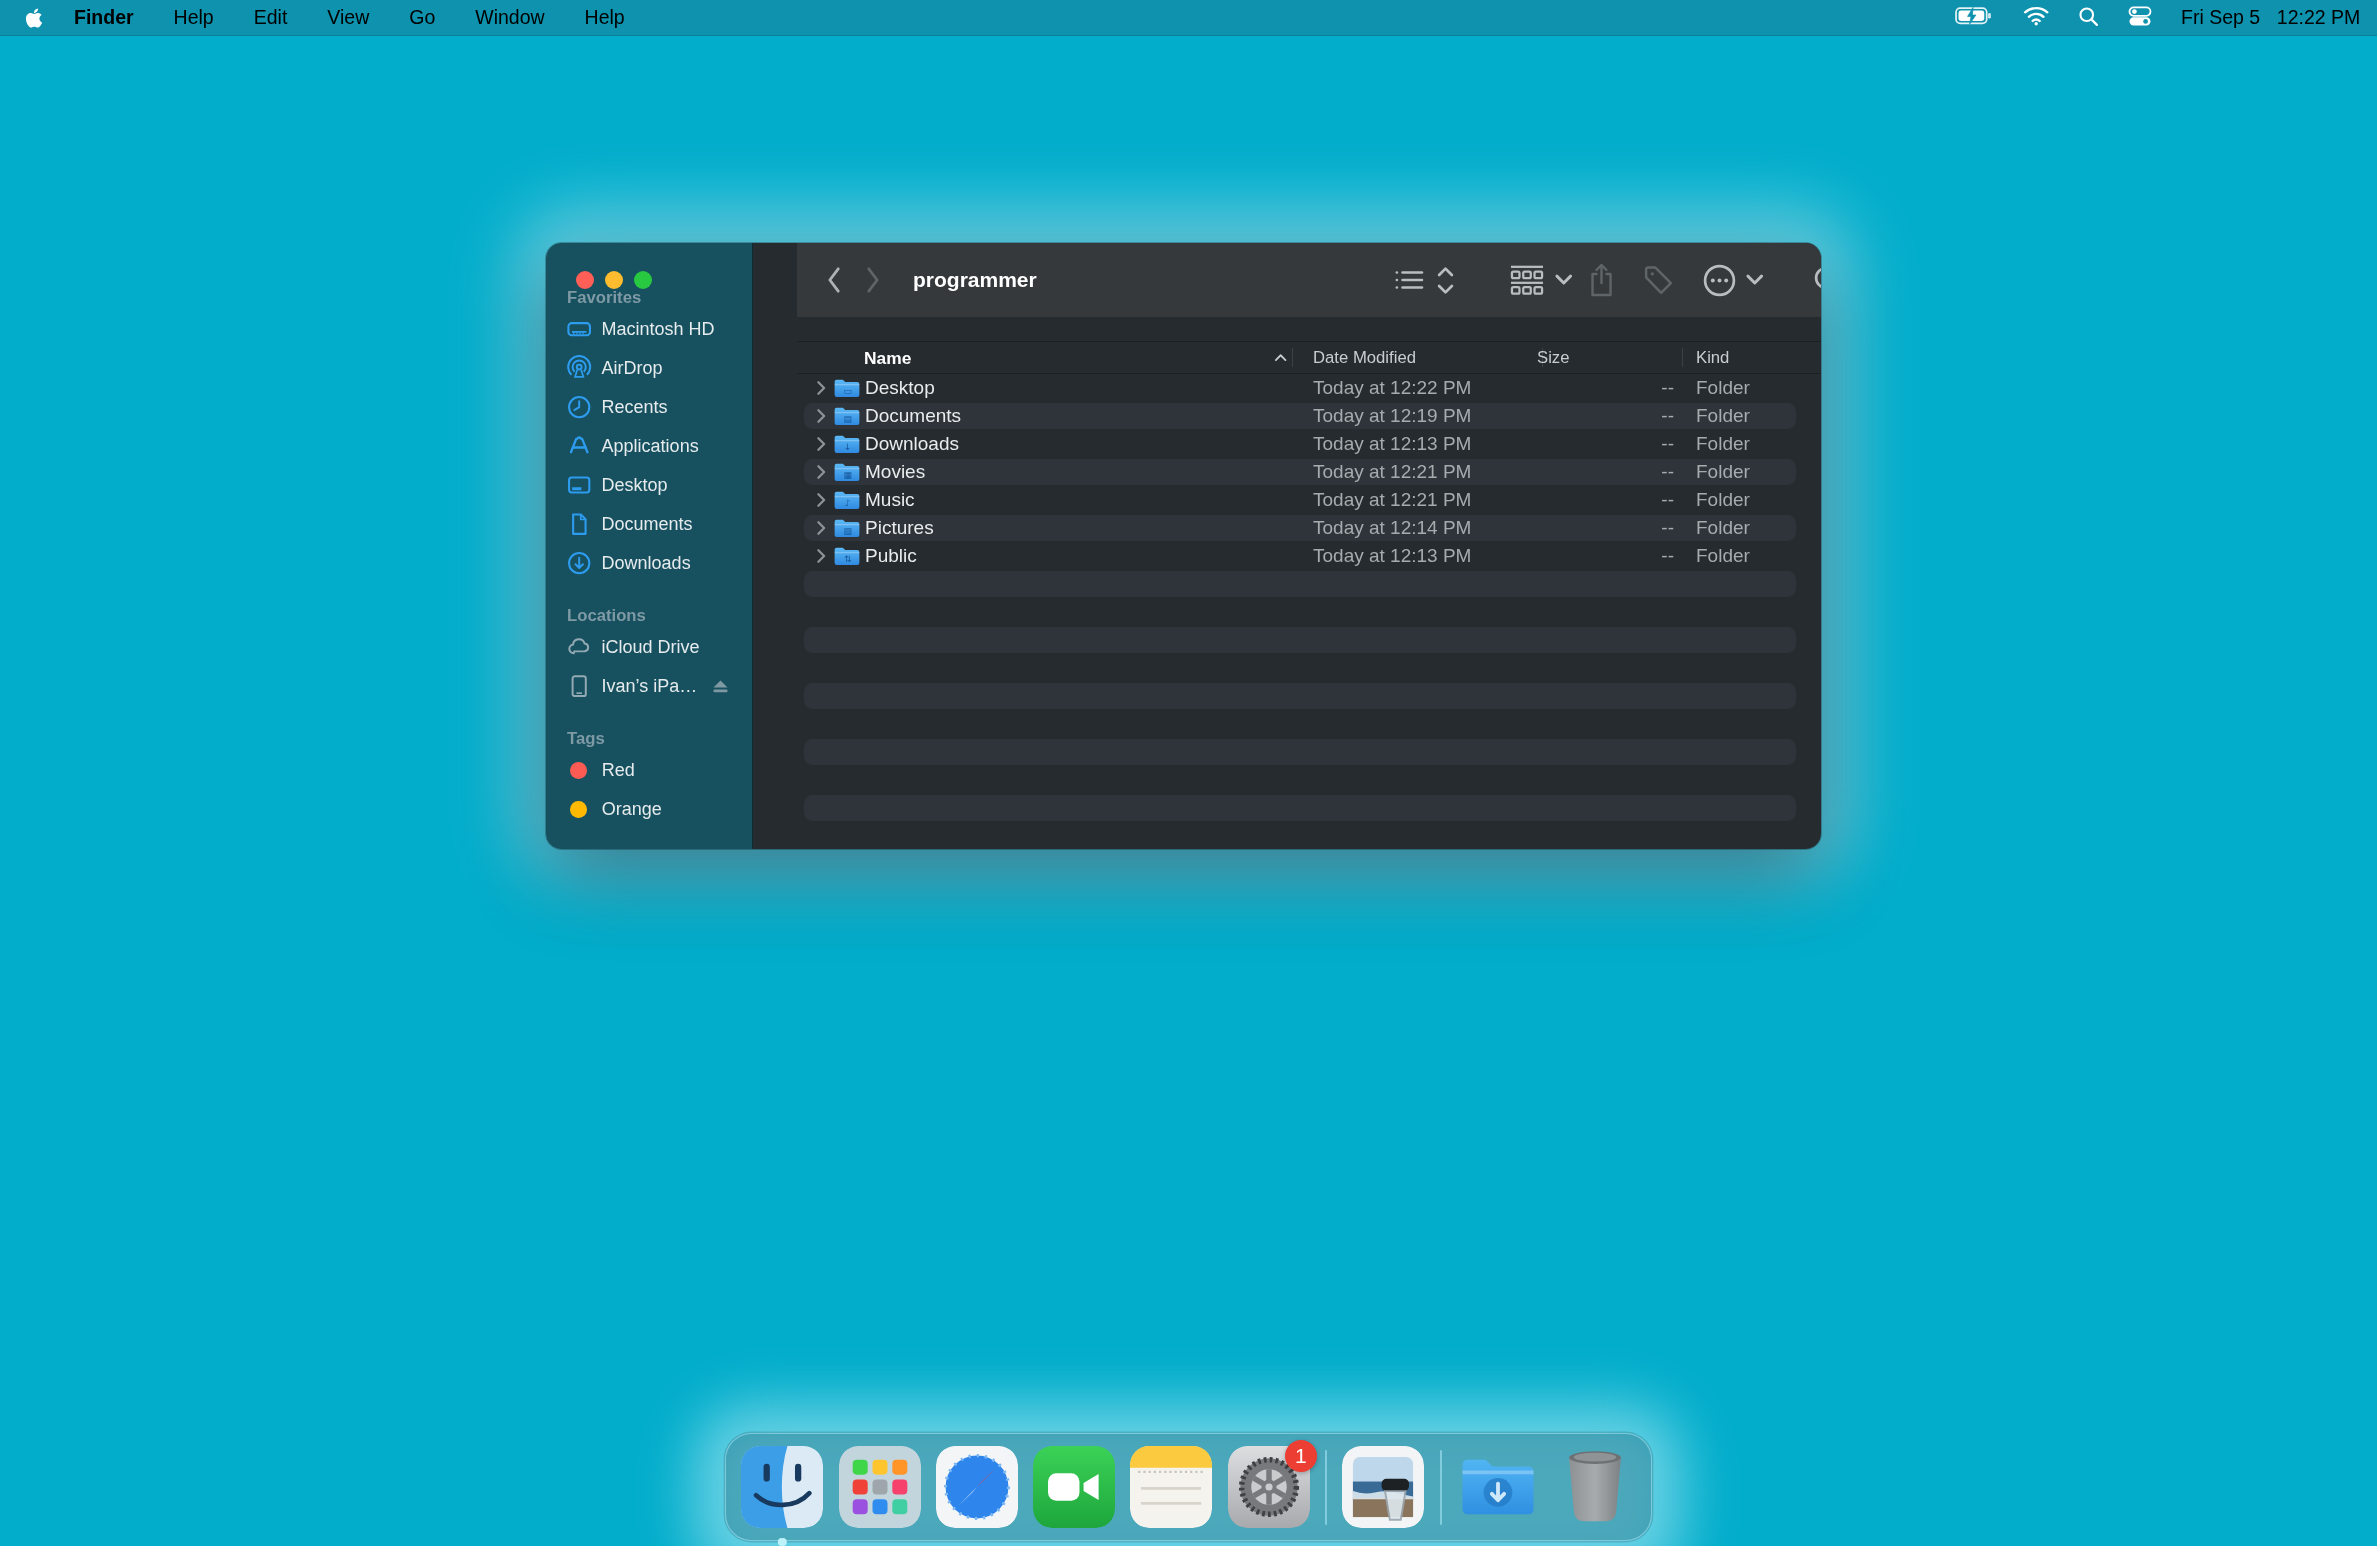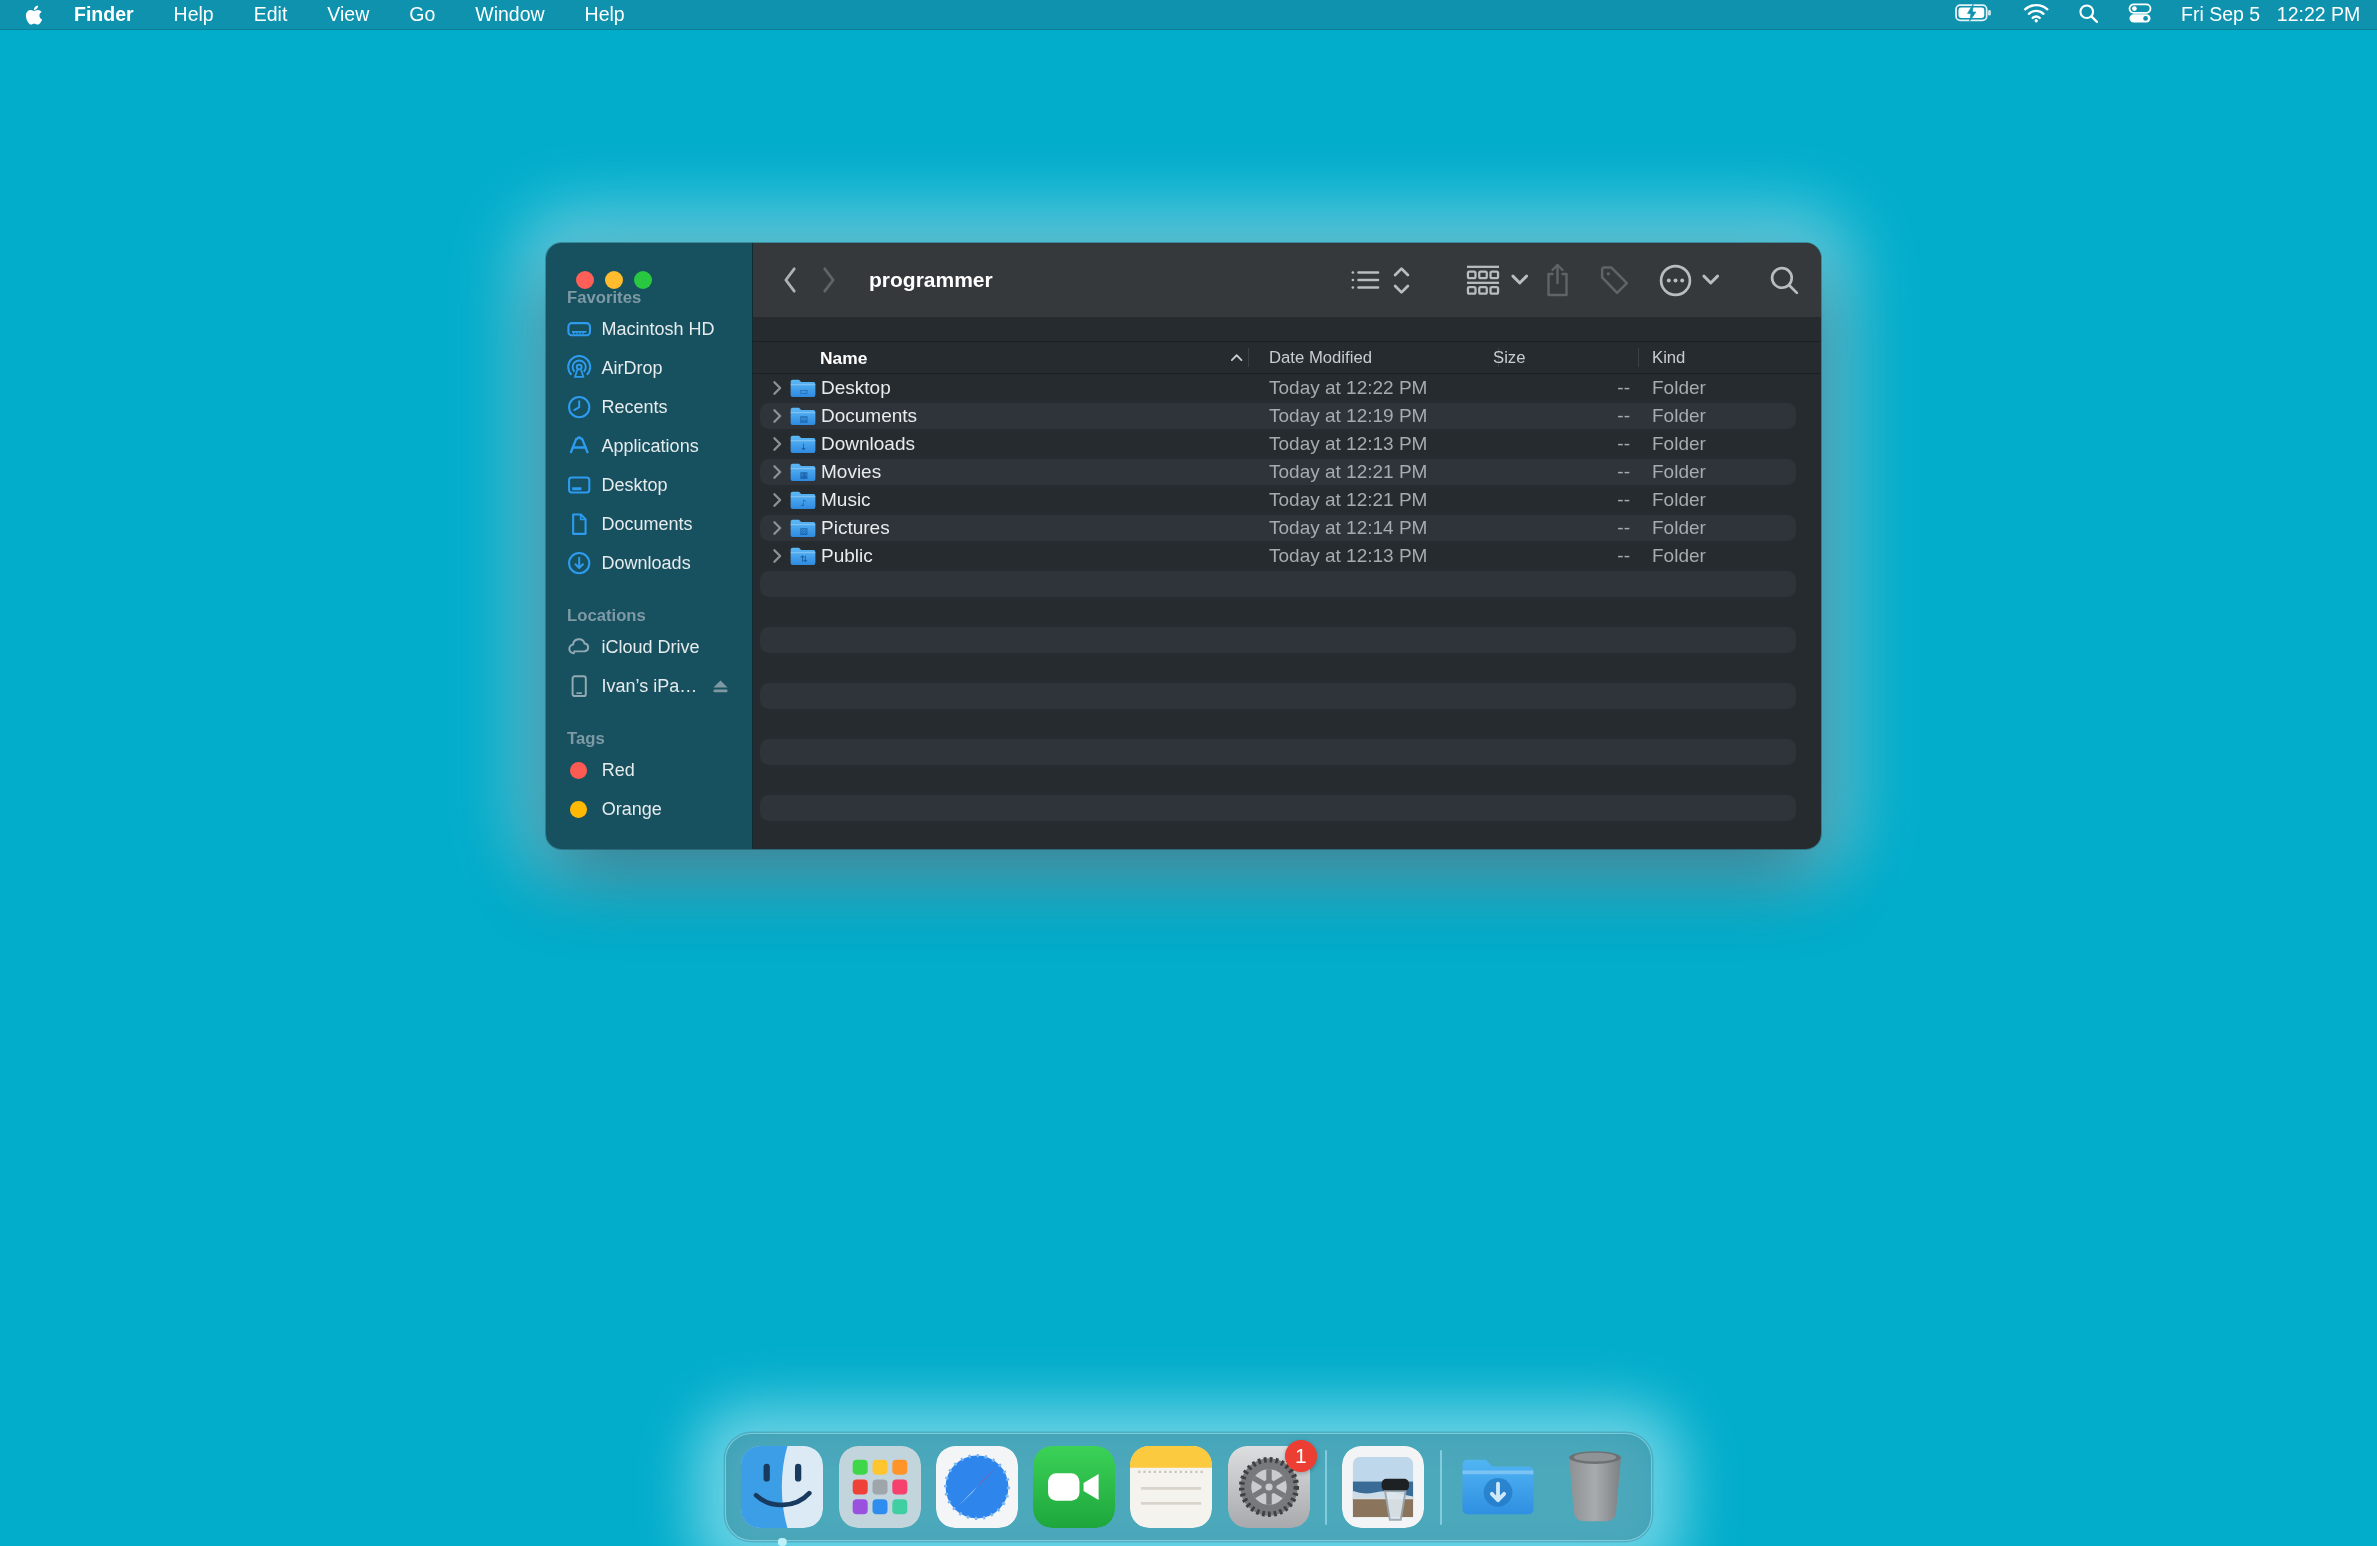--- a/index.html
+++ b/index.html
@@ -10,22 +10,22 @@
     --line:#1B2023; --hline:#3B4145;
     --txt:#E9EBEC; --sub:#A6ABAE; --icon-bright:#B9BDC0; --icon-dim:#5E6468;
     --red:#FC5B53; --orange:#FEB903;
   }
   *{margin:0;padding:0;box-sizing:border-box;}
   html,body{width:2377px;height:1546px;background:var(--desktop);overflow:hidden;}
   body{font-family:"Liberation Sans","DejaVu Sans",sans-serif;position:relative;}
   .stage{position:absolute;inset:0;}
 
   
-  .menubar{position:absolute;left:0;top:0;width:100%;height:30px;background:var(--menubar);
-    display:flex;align-items:center;color:#ffffff;font-size:19.5px;border-bottom:0.7px solid rgba(0,40,55,.18);z-index:50;}
+  .menubar{position:absolute;left:0;top:0;width:100%;height:36px;background:var(--menubar);
+    display:flex;align-items:center;color:#000000;font-size:19.5px;border-bottom:0.7px solid rgba(0,40,55,.18);z-index:50;}
   .menubar .apple{margin-left:25px;display:flex;align-items:center;}
   .menu-items{display:flex;align-items:center;gap:40px;margin-left:31px;}
   .menu-app{font-weight:700;}
   .menu-item{font-weight:400;}
   .mb-status{margin-left:auto;display:flex;align-items:flex-start;gap:29px;margin-right:16.7px;}
   .mb-clock{display:flex;gap:16.7px;font-size:19.5px;}
 
   
   .halo{position:absolute;background:var(--halo);filter:blur(33px);border-radius:56px;}
   .halo-window{left:515px;top:209px;width:1339px;height:672px;}
@@ -39,21 +39,21 @@
   .tl{width:18px;height:18px;border-radius:50%;}
   .tl.red{background:#FF5F57;} .tl.yellow{background:#FEBC2E;} .tl.green{background:#28C840;}
   .sb-section{color:var(--section);font-size:16.7px;font-weight:600;padding-left:21px;height:24px;display:flex;align-items:center;}
   .sb-section.gap{margin-top:21px;}
   .sb-item{height:39px;display:flex;align-items:center;padding-left:19.5px;color:var(--sidebar-text);font-size:18px;}
   .sb-ic{width:26.4px;height:26.4px;flex:none;display:flex;align-items:center;justify-content:center;margin-right:9.7px;}
   .sb-trail{margin-left:12.5px;display:flex;align-items:center;}
   .dot{width:16.7px;height:16.7px;border-radius:50%;flex:none;margin:0 14.6px 0 4.9px;}
   .dot.red{background:var(--red);} .dot.orange{background:var(--orange);}
 
-  .main{flex:1;display:flex;flex-direction:column;background:var(--content);min-width:0;}
+  .main{flex:1;display:flex;flex-direction:column;background:var(--content);min-width:0;padding-left:44px;}
   .toolbar{height:74px;background:var(--toolbar);position:relative;display:flex;align-items:center;flex:none;}
   .nav-btn{width:38px;height:38px;display:flex;align-items:center;justify-content:center;}
   .nav-back{margin-left:18px;}
   .win-title{color:#fff;font-size:21px;font-weight:700;margin-left:22px;}
   .tb-abs{position:absolute;top:0;height:74px;display:flex;align-items:center;}
 
   .list-header{height:33px;position:relative;flex:none;border-top:1.4px solid var(--line);border-bottom:1.4px solid var(--line);
     background:var(--content);color:#C9CDD0;font-size:16.7px;margin-top:24px;}
   .col-label{position:absolute;top:50%;transform:translateY(-50%);}
   .col-name{left:67px;color:#fff;font-weight:700;font-size:17.4px;}

